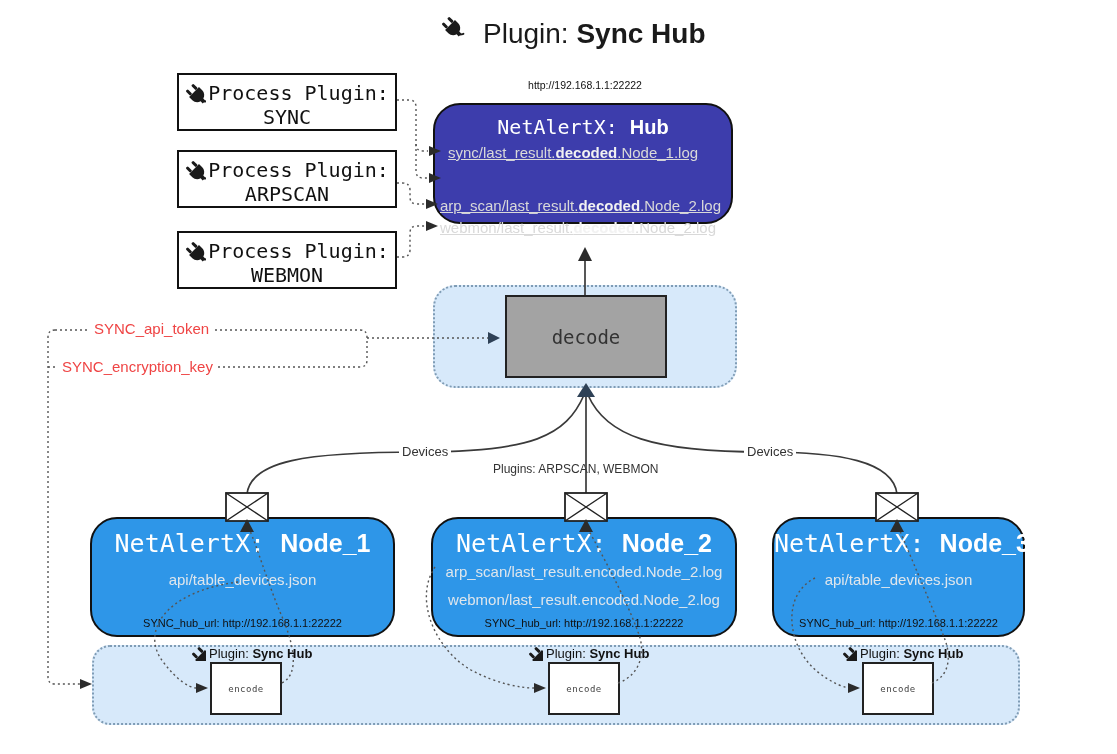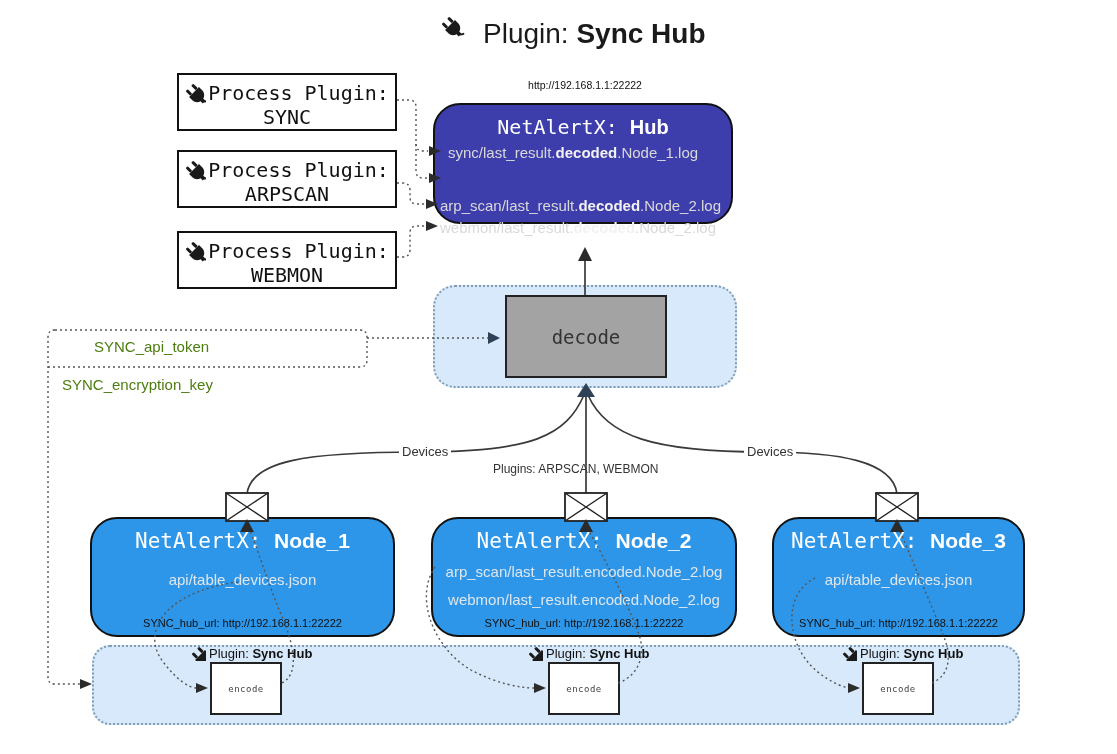--- a/index.html
+++ b/index.html
@@ -14,53 +14,53 @@
   
   #title{left:441px;top:16px;display:flex;align-items:center;gap:7px;font-size:28px;color:#1a1a1a;}
   #title .bold{font-weight:700;}
   #title svg{width:35px;height:35px;}
 
   
   #hub-url{left:465px;top:79px;width:240px;text-align:center;font-size:10.5px;color:#111;}
   #hub{left:433px;top:103px;width:300px;height:121px;background:#3d3dac;border:2px solid #111;
        border-radius:27px;box-sizing:border-box;color:#fff;}
   #hub .hub-title{position:absolute;left:0;right:0;top:10px;text-align:center;font-size:20px;}
-  .hub-line{position:absolute;height:18px;font-size:15px;color:#d9d9d9;white-space:nowrap;}
+  .hub-line{position:absolute;height:18px;font-size:15px;color:#d9d9d9;white-space:nowrap;text-decoration:underline;}
   .hub-line b{color:#f2f2f2;}
   #hub-line-0{left:13px;top:39px;} #hub-line-1{left:13px;top:66px;}
   #hub-line-2{left:5px;top:92px;}  #hub-line-3{left:5px;top:114px;}
 
   
   .pbox{width:220px;height:58px;background:#fff;border:2px solid #111;box-sizing:border-box;
         display:flex;flex-direction:column;align-items:center;justify-content:flex-end;}
   .pbox .row{display:flex;align-items:center;gap:2px;font-size:20px;color:#111;}
   .pbox svg{width:21px;height:21px;}
   #pbox-0{left:177px;top:73px;} #pbox-1{left:177px;top:150px;} #pbox-2{left:177px;top:231px;}
 
   
   #decode-panel{left:433px;top:285px;width:304px;height:103px;background:#d7e9fa;
         border:2px dotted #7f9cb5;border-radius:22px;box-sizing:border-box;}
   #decode-box{left:505px;top:295px;width:162px;height:83px;background:#a3a3a3;border:2px solid #222;
         box-sizing:border-box;display:flex;align-items:center;justify-content:center;
         font-size:19px;color:#333;}
 
   
-  .secret{background:#fff;padding:0 4px;font-size:15px;color:#4d7c0f;white-space:nowrap;margin-top:18px;}
+  .secret{background:#fff;padding:0 4px;font-size:15px;color:#ef4444;white-space:nowrap;}
   #api-token{left:90px;top:320px;} #enc-key{left:58px;top:358px;}
 
   
   .edge-label{background:#fff;padding:0 3px;font-size:13px;color:#333;white-space:nowrap;margin-left:8px;}
   #devices-left{left:391px;top:444px;} #devices-right{left:736px;top:444px;}
   #plugins-mid{left:491px;top:462px;font-size:12px;background:#fff;padding:0 2px;color:#333;}
 
   
   .node{background:#2e96e8;border:2px solid #111;border-radius:27px;box-sizing:border-box;
         color:#fff;height:120px;top:517px;}
   #node-0{left:90px;width:305px;} #node-1{left:431px;width:306px;} #node-2{left:772px;width:253px;}
-  .node .node-title{position:absolute;left:0;right:0;top:10px;text-align:center;font-size:21px;white-space:nowrap;}
+  .node .node-title{position:absolute;left:0;right:0;top:10px;text-align:center;font-size:25px;white-space:nowrap;}
   .node-line{position:absolute;left:0;right:0;text-align:center;font-size:15px;color:#dfe6ec;white-space:nowrap;}
   .node-url{position:absolute;left:0;right:0;bottom:6px;text-align:center;font-size:11px;color:#101010;}
 
   
   #bottom-bar{left:92px;top:645px;width:928px;height:80px;background:#d7e9fa;
         border:2px dotted #7f9cb5;border-radius:18px;box-sizing:border-box;}
   .enc-label{display:flex;align-items:center;gap:3px;font-size:13px;color:#111;white-space:nowrap;}
   .enc-label svg{width:15px;height:15px;}
   .enc-label .bold{font-weight:700;}
   #enc-label-0{left:191px;top:646px;} #enc-label-1{left:528px;top:646px;} #enc-label-2{left:842px;top:646px;}

